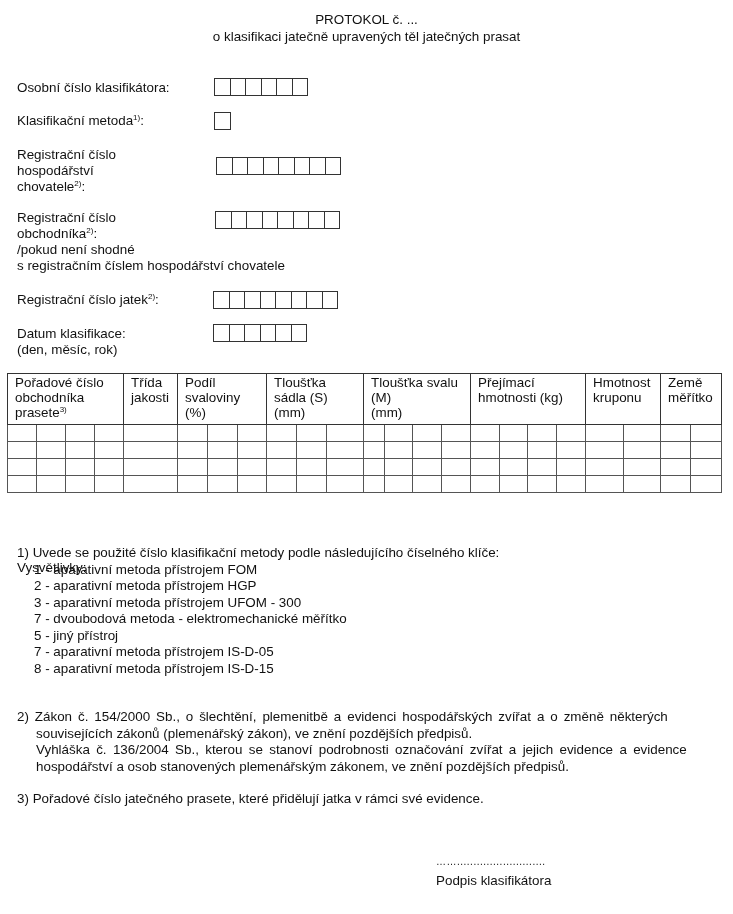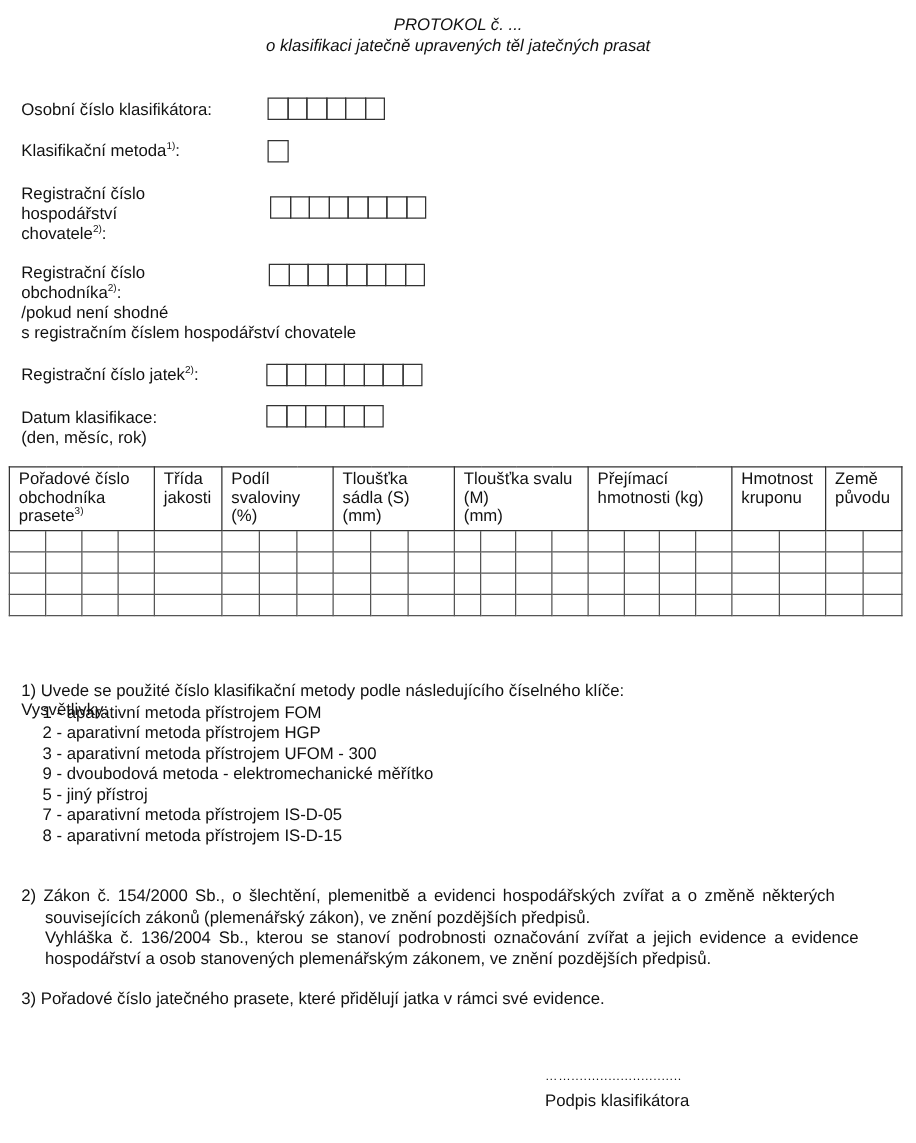--- a/index.html
+++ b/index.html
@@ -1,21 +1,21 @@
 <!DOCTYPE html>
 <html><head>
 <meta charset="utf-8">
 <style>
   html, body { margin: 0; padding: 0; background: #ffffff; }
   body {
     width: 733px; height: 914px; position: relative; overflow: hidden;
     font-family: "Liberation Sans", sans-serif; color: #111111; font-size: 13.4px;
   }
   .abs { position: absolute; }
-  .title { left: 0; width: 733px; text-align: center; line-height: 16px; font-style: italic; }
+  .title { left: 0; width: 733px; text-align: center; line-height: 16px; }
   sup { font-size: 8px; vertical-align: super; line-height: 0; }
   .lbl { line-height: 16px; }
   .boxes { display: flex; }
   .boxes .box {
     width: 14.5px; height: 16px; border: 1px solid #333; margin-left: -1px; box-sizing: content-box;
   }
   .boxes .box:first-child { margin-left: 0; }
 
   table.grid {
     position: absolute; left: 7px; top: 373px; border-collapse: collapse;
@@ -176,21 +176,21 @@
       <th colspan="4">
         <div>Přejímací</div>
         <div>hmotnosti (kg)</div>
       </th>
       <th colspan="2">
         <div>Hmotnost</div>
         <div>kruponu</div>
       </th>
       <th colspan="2">
         <div>Země</div>
-        <div>původu</div>
+        <div>měřítko</div>
       </th>
     </tr>
   </thead>
   <tbody id="tbody">
       <tr class="r">
         <td></td>
         <td></td>
         <td></td>
         <td></td>
         <td class="thick"></td>
@@ -291,21 +291,21 @@
     </tbody>
 </table>
 
 <div class="abs notes" style="top:512px;margin-top:48px;">Vysvětlivky:</div>
 
 <div class="abs notes" style="top:545px;">
   <div>1) Uvede se použité číslo klasifikační metody podle následujícího číselného klíče:</div>
   <div class="item">1 - aparativní metoda přístrojem FOM</div>
   <div class="item">2 - aparativní metoda přístrojem HGP</div>
   <div class="item">3 - aparativní metoda přístrojem UFOM - 300</div>
-  <div class="item">9 - dvoubodová metoda - elektromechanické měřítko</div>
+  <div class="item">7 - dvoubodová metoda - elektromechanické měřítko</div>
   <div class="item">5 - jiný přístroj</div>
   <div class="item">7 - aparativní metoda přístrojem IS-D-05</div>
   <div class="item">8 - aparativní metoda přístrojem IS-D-15</div>
 </div>
 
 <div class="abs notes" style="top:709px;">
   <div style="word-spacing:2.2px;">2) Zákon č. 154/2000 Sb., o šlechtění, plemenitbě a evidenci hospodářských zvířat a o změně některých</div>
   <div class="item" style="padding-left:19px;">souvisejících zákonů (plemenářský zákon), ve znění pozdějších předpisů.</div>
   <div class="item" style="padding-left:19px; word-spacing:2.6px;">Vyhláška č. 136/2004 Sb., kterou se stanoví podrobnosti označování zvířat a jejich evidence a evidence</div>
   <div class="item" style="padding-left:19px;">hospodářství a osob stanovených plemenářským zákonem, ve znění pozdějších předpisů.</div>

